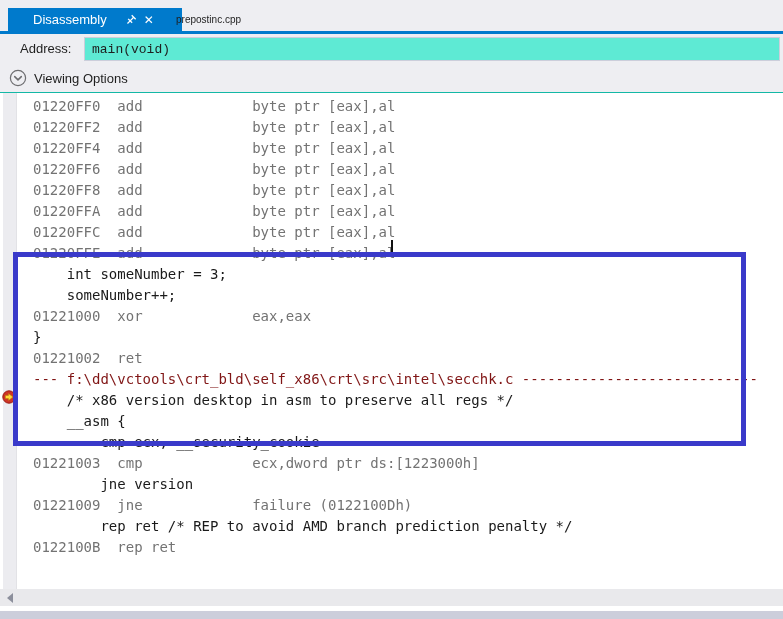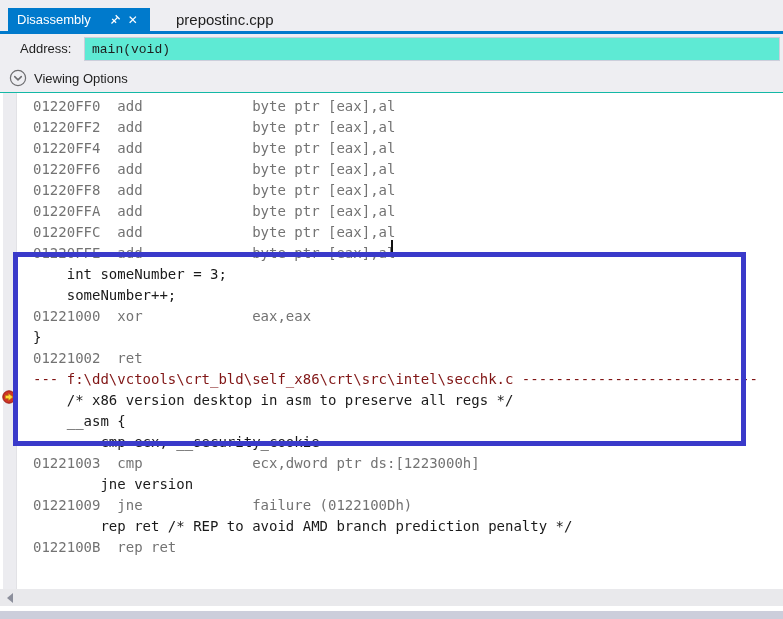--- a/index.html
+++ b/index.html
@@ -3,25 +3,25 @@
 <meta charset="utf-8">
 <style>
   html,body{margin:0;padding:0;background:#ffffff;}
   #window{
     position:relative;width:783px;height:619px;background:#ffffff;overflow:hidden;
     font-family:"Liberation Sans",sans-serif;color:#1e1e1e;
   }
   
   #tabstrip{position:absolute;left:0;top:0;width:783px;height:31px;background:#eeeef2;}
   .tab{position:absolute;top:8px;height:23px;display:flex;align-items:center;cursor:default;}
-  #tab-active{left:8px;padding:0 9px;background:#007acc;color:#ffffff;}
+  #tab-active{left:8px;padding:0 25px;background:#007acc;color:#ffffff;}
   #tab-active .tab-label{font-size:13px;margin-right:14px;}
   .tab-btn{width:16px;height:16px;display:flex;align-items:center;justify-content:center;margin-left:2px;}
   #tab-inactive{left:166px;padding:0 10px;color:#1e1e1e;}
-  #tab-inactive .tab-label{font-size:15px;}
+  #tab-inactive .tab-label{font-size:10px;}
   #tab-underline{position:absolute;left:0;top:31px;width:783px;height:3px;background:#007acc;}
   
   #addressbar{position:absolute;left:0;top:34px;width:783px;height:30px;background:#eeeef2;}
   #address-label{position:absolute;left:20px;top:7px;font-size:13px;}
   #address-input{position:absolute;left:84px;top:3px;width:696px;height:24px;border:1px solid #cccedb;
     background:#5eead4;font-family:Liberation Mono, monospace;font-size:13px;color:#1e1e1e;
     padding:0 0 0 7px;outline:none;box-sizing:border-box;}
   
   #viewopts{position:absolute;left:0;top:64px;width:783px;height:28px;background:#eeeef2;
     border-bottom:3px solid #14b8a6;display:flex;align-items:center;}

